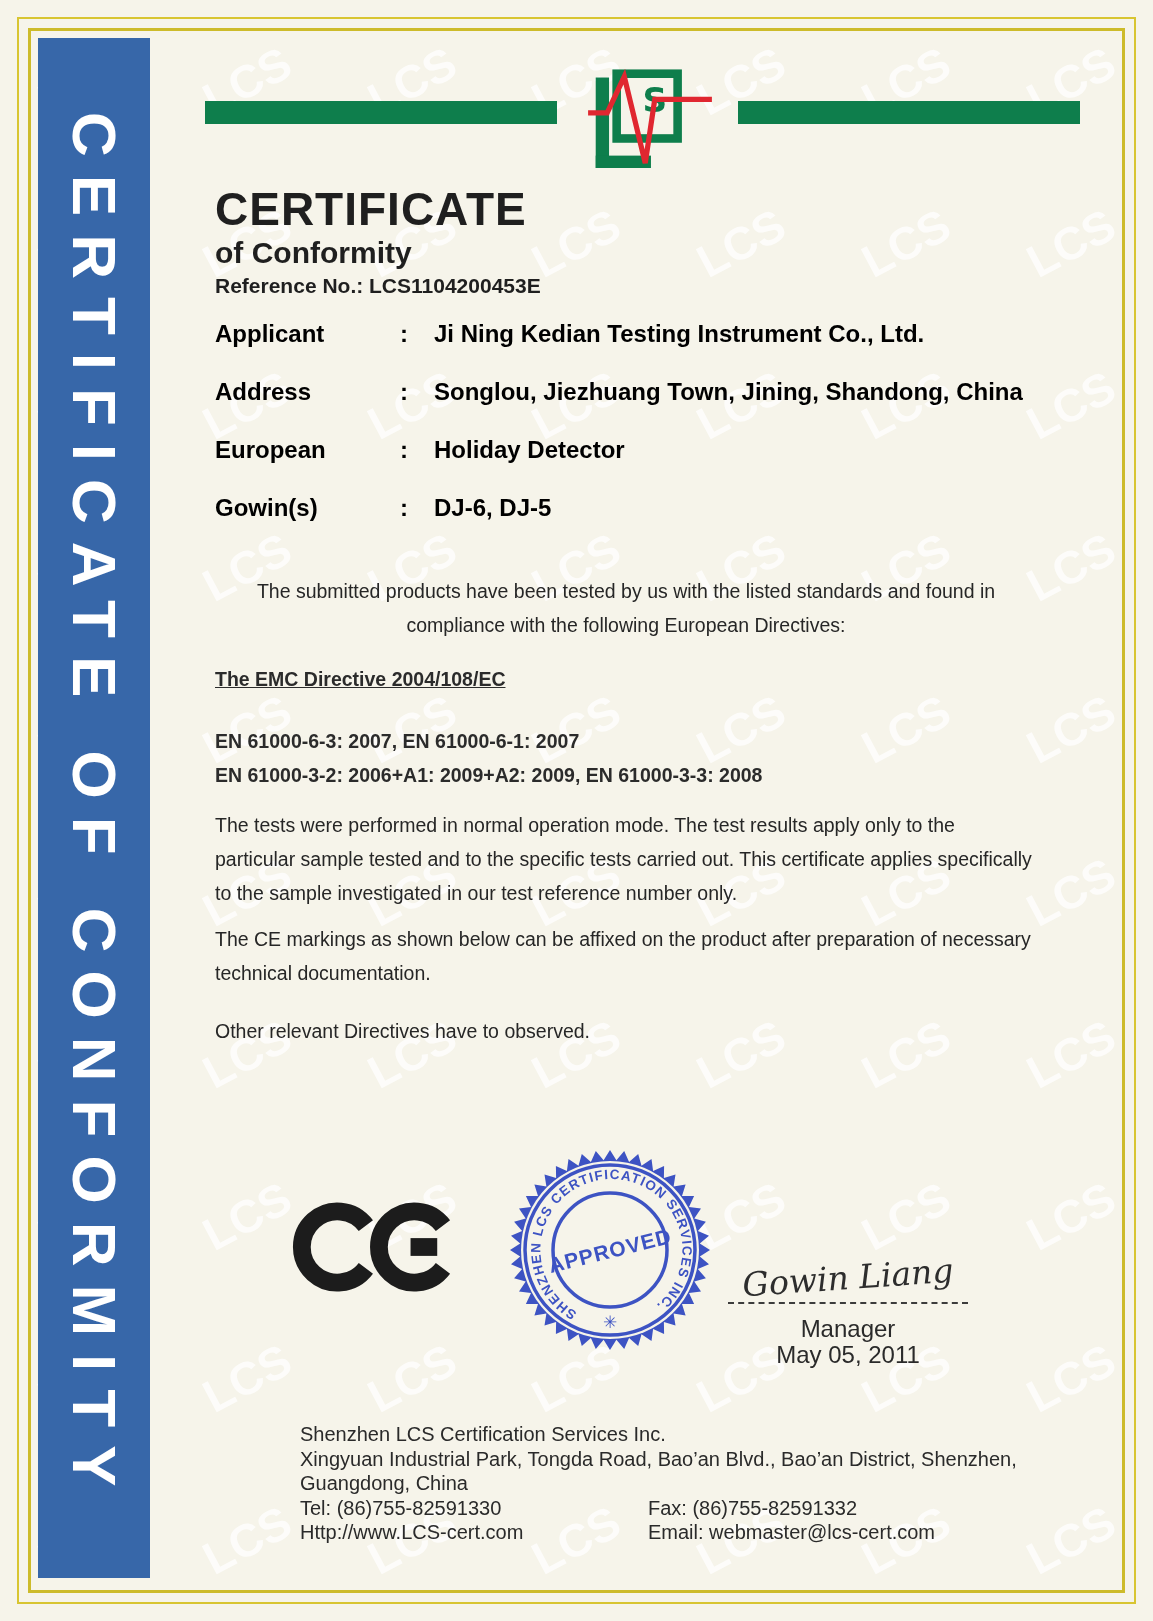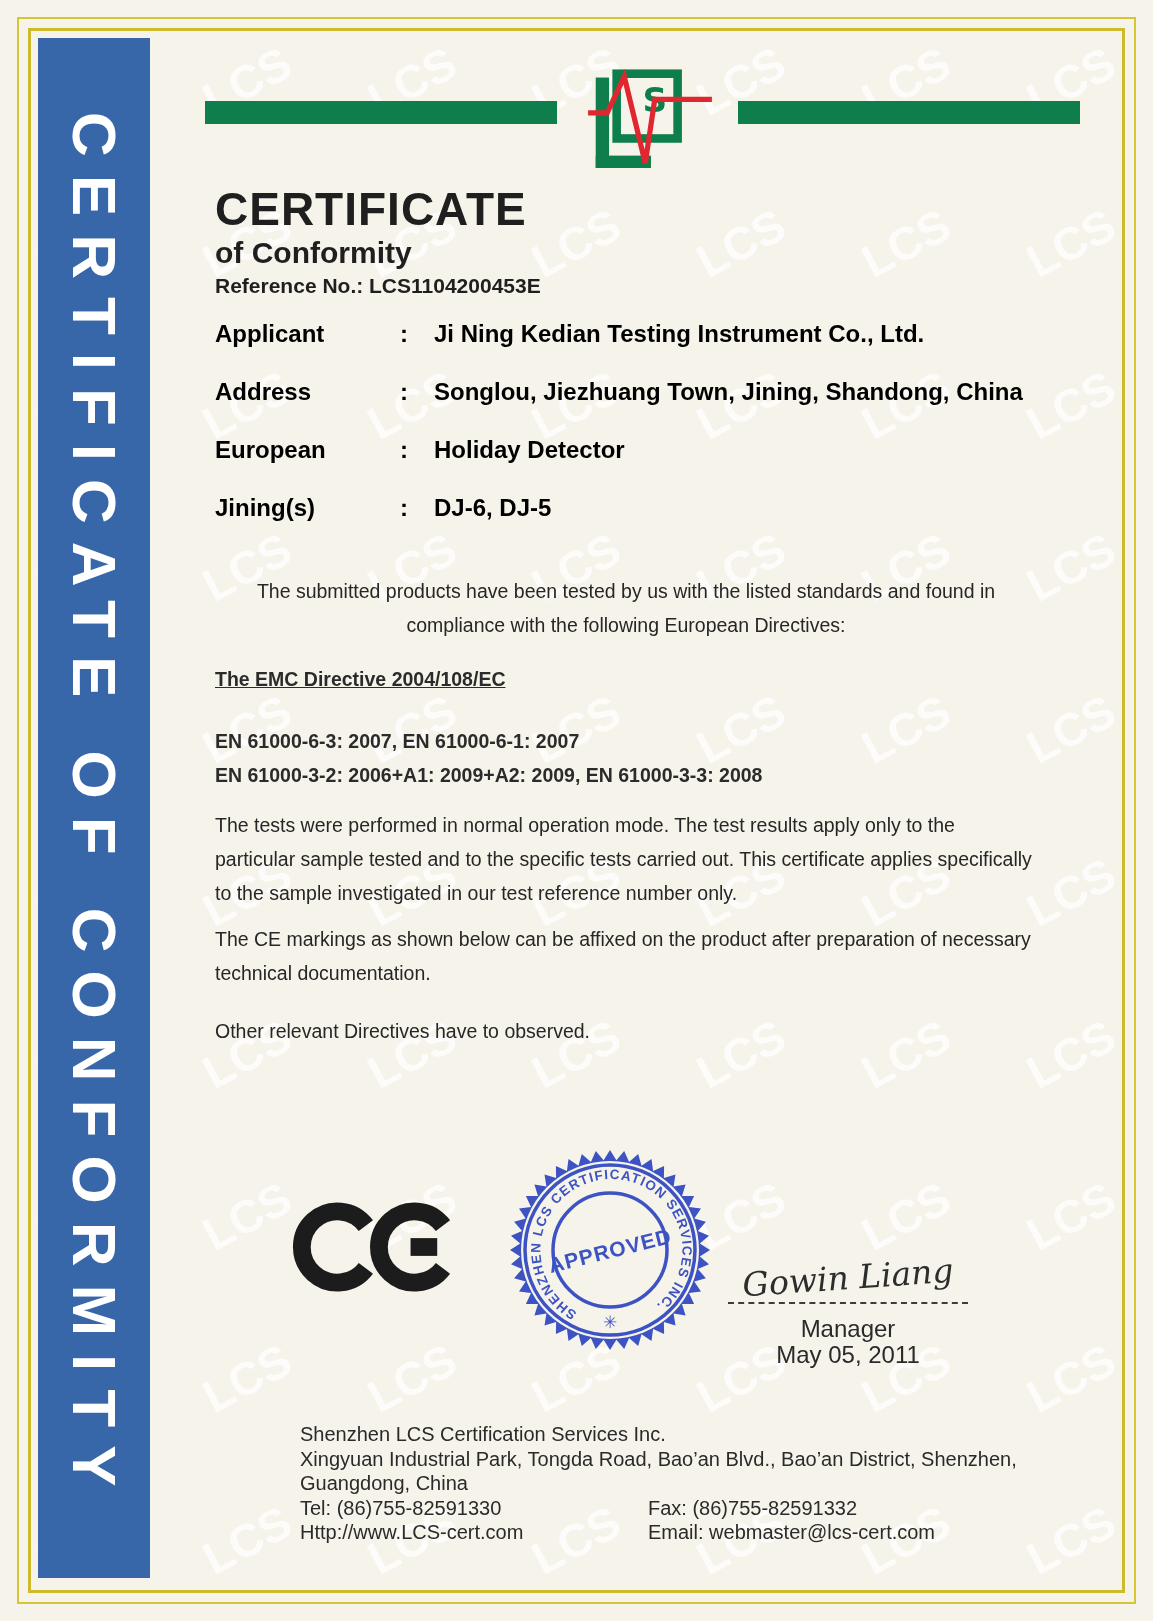--- a/index.html
+++ b/index.html
@@ -166,21 +166,21 @@
       <span>Address</span>
       <span>:</span>
       <span>Songlou, Jiezhuang Town, Jining, Shandong, China</span>
     </div>
     <div class="info-row">
       <span>European</span>
       <span>:</span>
       <span>Holiday Detector</span>
     </div>
     <div class="info-row">
-      <span>Jining(s)</span>
+      <span>Gowin(s)</span>
       <span>:</span>
       <span>DJ-6, DJ-5</span>
     </div>
   </div>
 
   <div class="par p-intro">The submitted products have been tested by us with the listed standards and found in compliance with the following European Directives:</div>
 
   <div class="par p-emc bold">The EMC Directive 2004/108/EC</div>
 
   <div class="par p-standards bold">

